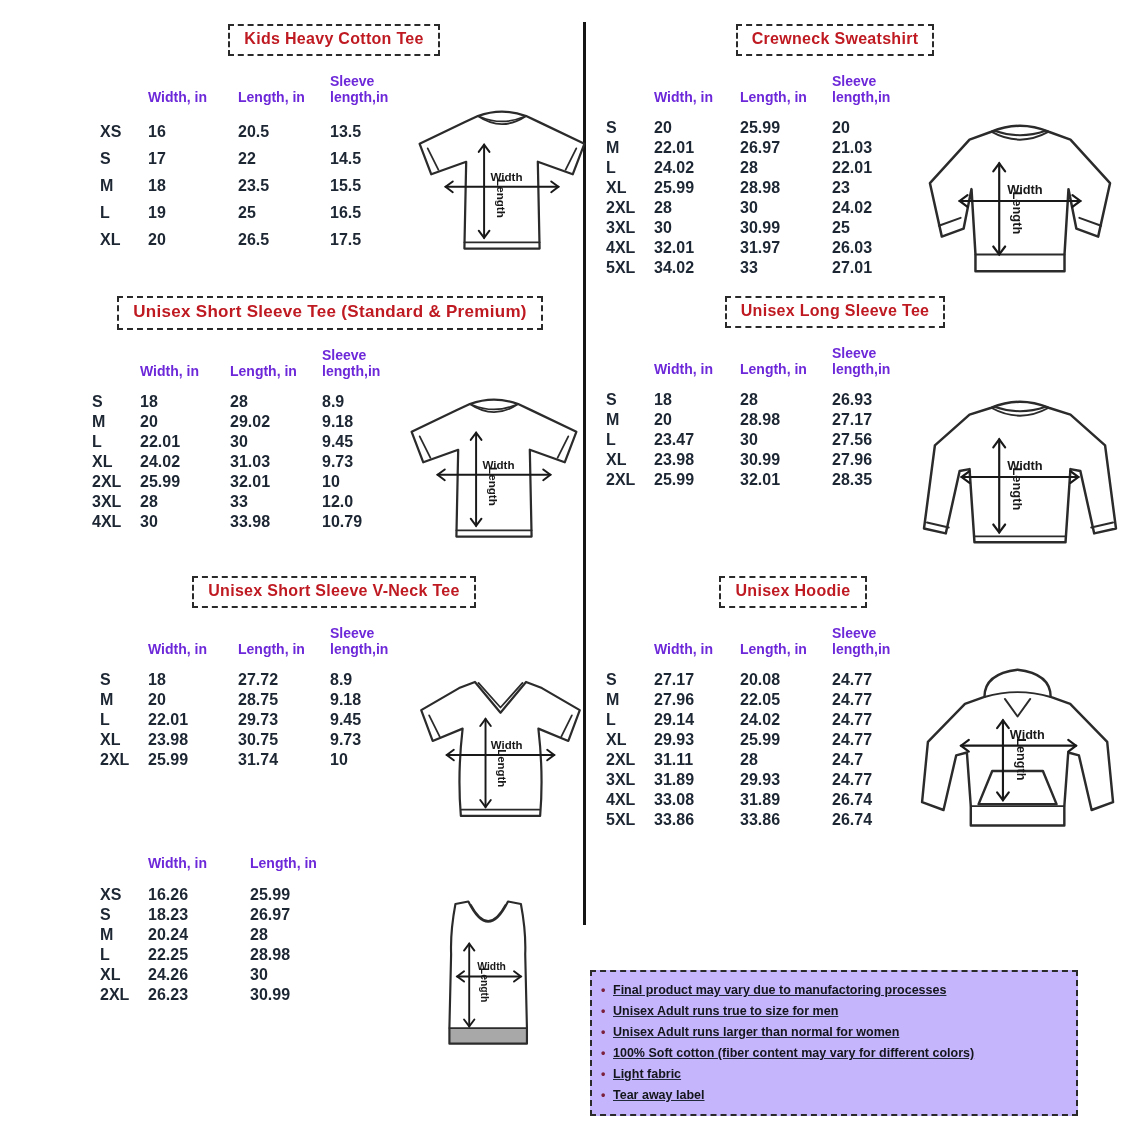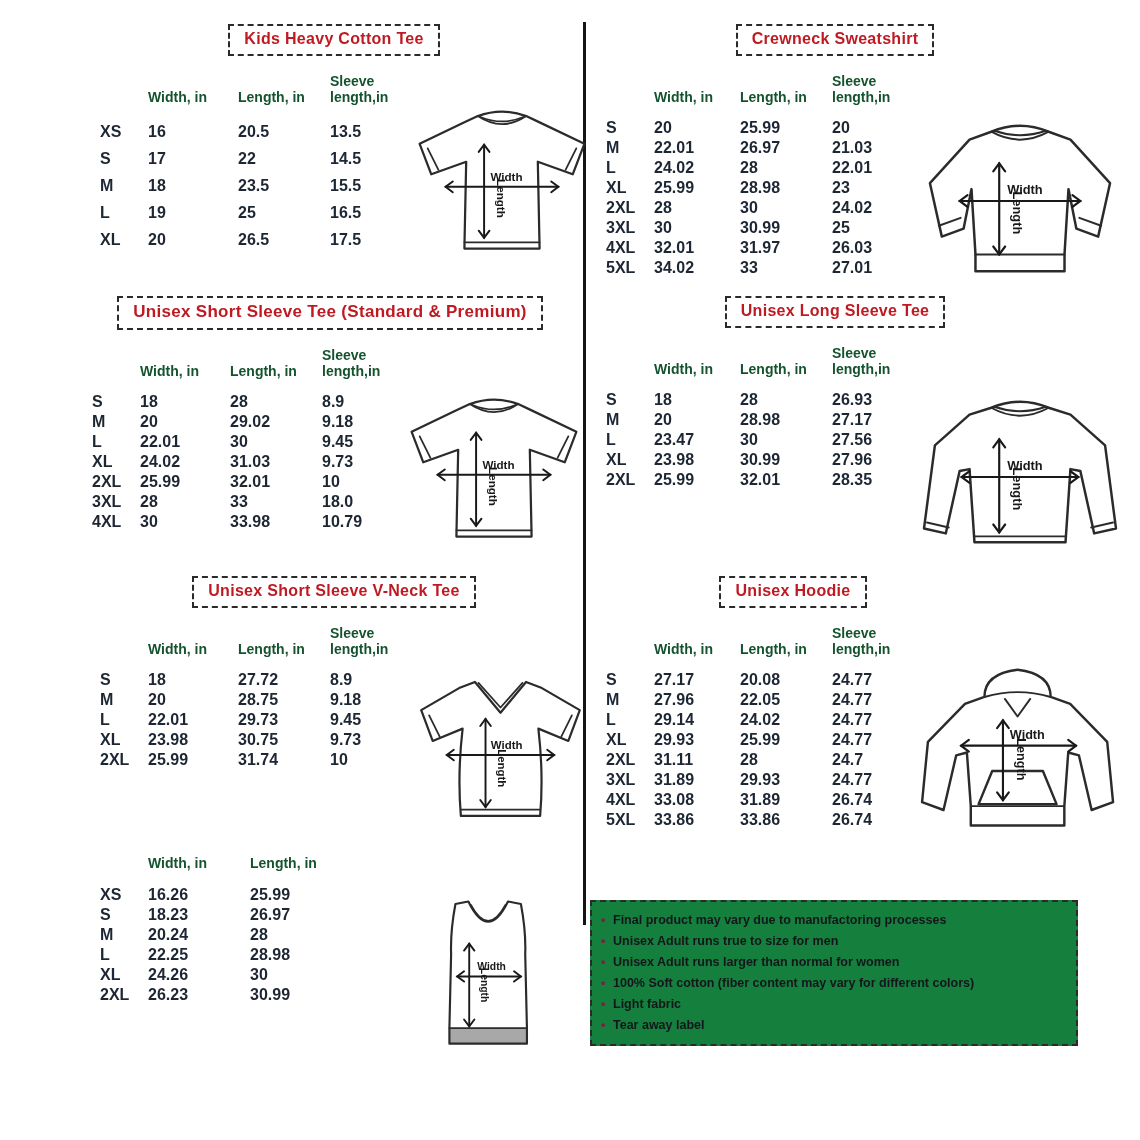--- a/index.html
+++ b/index.html
@@ -15,35 +15,35 @@
   #sec5{left:594px;top:576px;width:528px;}
   #sec6{left:88px;top:856px;width:492px;}
   .title-row{text-align:center;margin-bottom:18px;}
   #sec1 .title-row,#sec3 .title-row{padding-right:46px;}
   #sec5 .title-row{padding-right:130px;}
   .title-box{display:inline-block;border:2px dashed #2a2a2a;padding:4px 14px 6px;
              font-size:16px;font-weight:bold;color:#bf1a22;white-space:nowrap;letter-spacing:.3px;}
   .title-sm{font-size:17px;}
   .section-body{display:flex;align-items:flex-start;}
   .size-table{border-collapse:collapse;margin-left:12px;flex:0 0 auto;}
-  .size-table th{color:#14532d;font-size:14px;font-weight:bold;text-align:left;
+  .size-table th{color:#6d28d9;font-size:14px;font-weight:bold;text-align:left;
                  vertical-align:bottom;padding:0 0 13px 0;white-space:pre-line;line-height:1.12;}
   .size-table td{font-size:16px;font-weight:bold;color:#1d2633;padding:1px 0;}
   .rows-loose td{padding:4.5px 0;}
   .size-table th:nth-child(1),.size-table td:nth-child(1){width:48px;margin-top:32px;}
   .size-table th:nth-child(2),.size-table td:nth-child(2){width:90px;}
   .size-table th:nth-child(3),.size-table td:nth-child(3){width:92px;}
   .size-table th:nth-child(4),.size-table td:nth-child(4){width:78px;}
   .col-right .size-table th:nth-child(2),.col-right .size-table td:nth-child(2){width:86px;}
   #sec6 .size-table th:nth-child(2),#sec6 .size-table td:nth-child(2){width:102px;}
   #sec6 .size-table th:nth-child(3),#sec6 .size-table td:nth-child(3){width:102px;}
   .garment{margin-left:auto;flex:0 0 auto;}
   .garment svg{display:block;}
-  .notes-box{position:absolute;left:590px;top:900px;width:468px;border:2px dashed #2a2a2a;
-             padding:8px 8px 8px 8px;background:#15803d;}
+  .notes-box{position:absolute;left:590px;top:970px;width:468px;border:2px dashed #2a2a2a;
+             padding:8px 8px 8px 8px;background:#c4b5fd;text-decoration:underline;}
   .notes-box ul{list-style:none;margin:0;padding:0;}
   .notes-box li{font-size:12.5px;font-weight:bold;color:#14161c;line-height:21px;padding-left:13px;position:relative;}
   .notes-box li::before{content:"•";position:absolute;left:1px;color:#7b1f3a;}
   .gline{fill:#ffffff;stroke:#2b2b2b;stroke-width:2.5;stroke-linejoin:round;stroke-linecap:round;}
   .ginner{fill:none;stroke:#2b2b2b;stroke-width:2;stroke-linejoin:round;stroke-linecap:round;}
   .arrow{fill:none;stroke:#191919;stroke-width:2.2;stroke-linecap:round;}
   .alabel{fill:#191919;font-size:13px;font-weight:bold;}
 </style>
 </head>
 <body>
@@ -251,21 +251,21 @@
             <tr>
               <td>2XL</td>
               <td>25.99</td>
               <td>32.01</td>
               <td>10</td>
             </tr>
             <tr>
               <td>3XL</td>
               <td>28</td>
               <td>33</td>
-              <td>18.0</td>
+              <td>12.0</td>
             </tr>
             <tr>
               <td>4XL</td>
               <td>30</td>
               <td>33.98</td>
               <td>10.79</td>
             </tr>
           </tbody>
         </table>
       <div class="garment" style="margin-top:38px">

